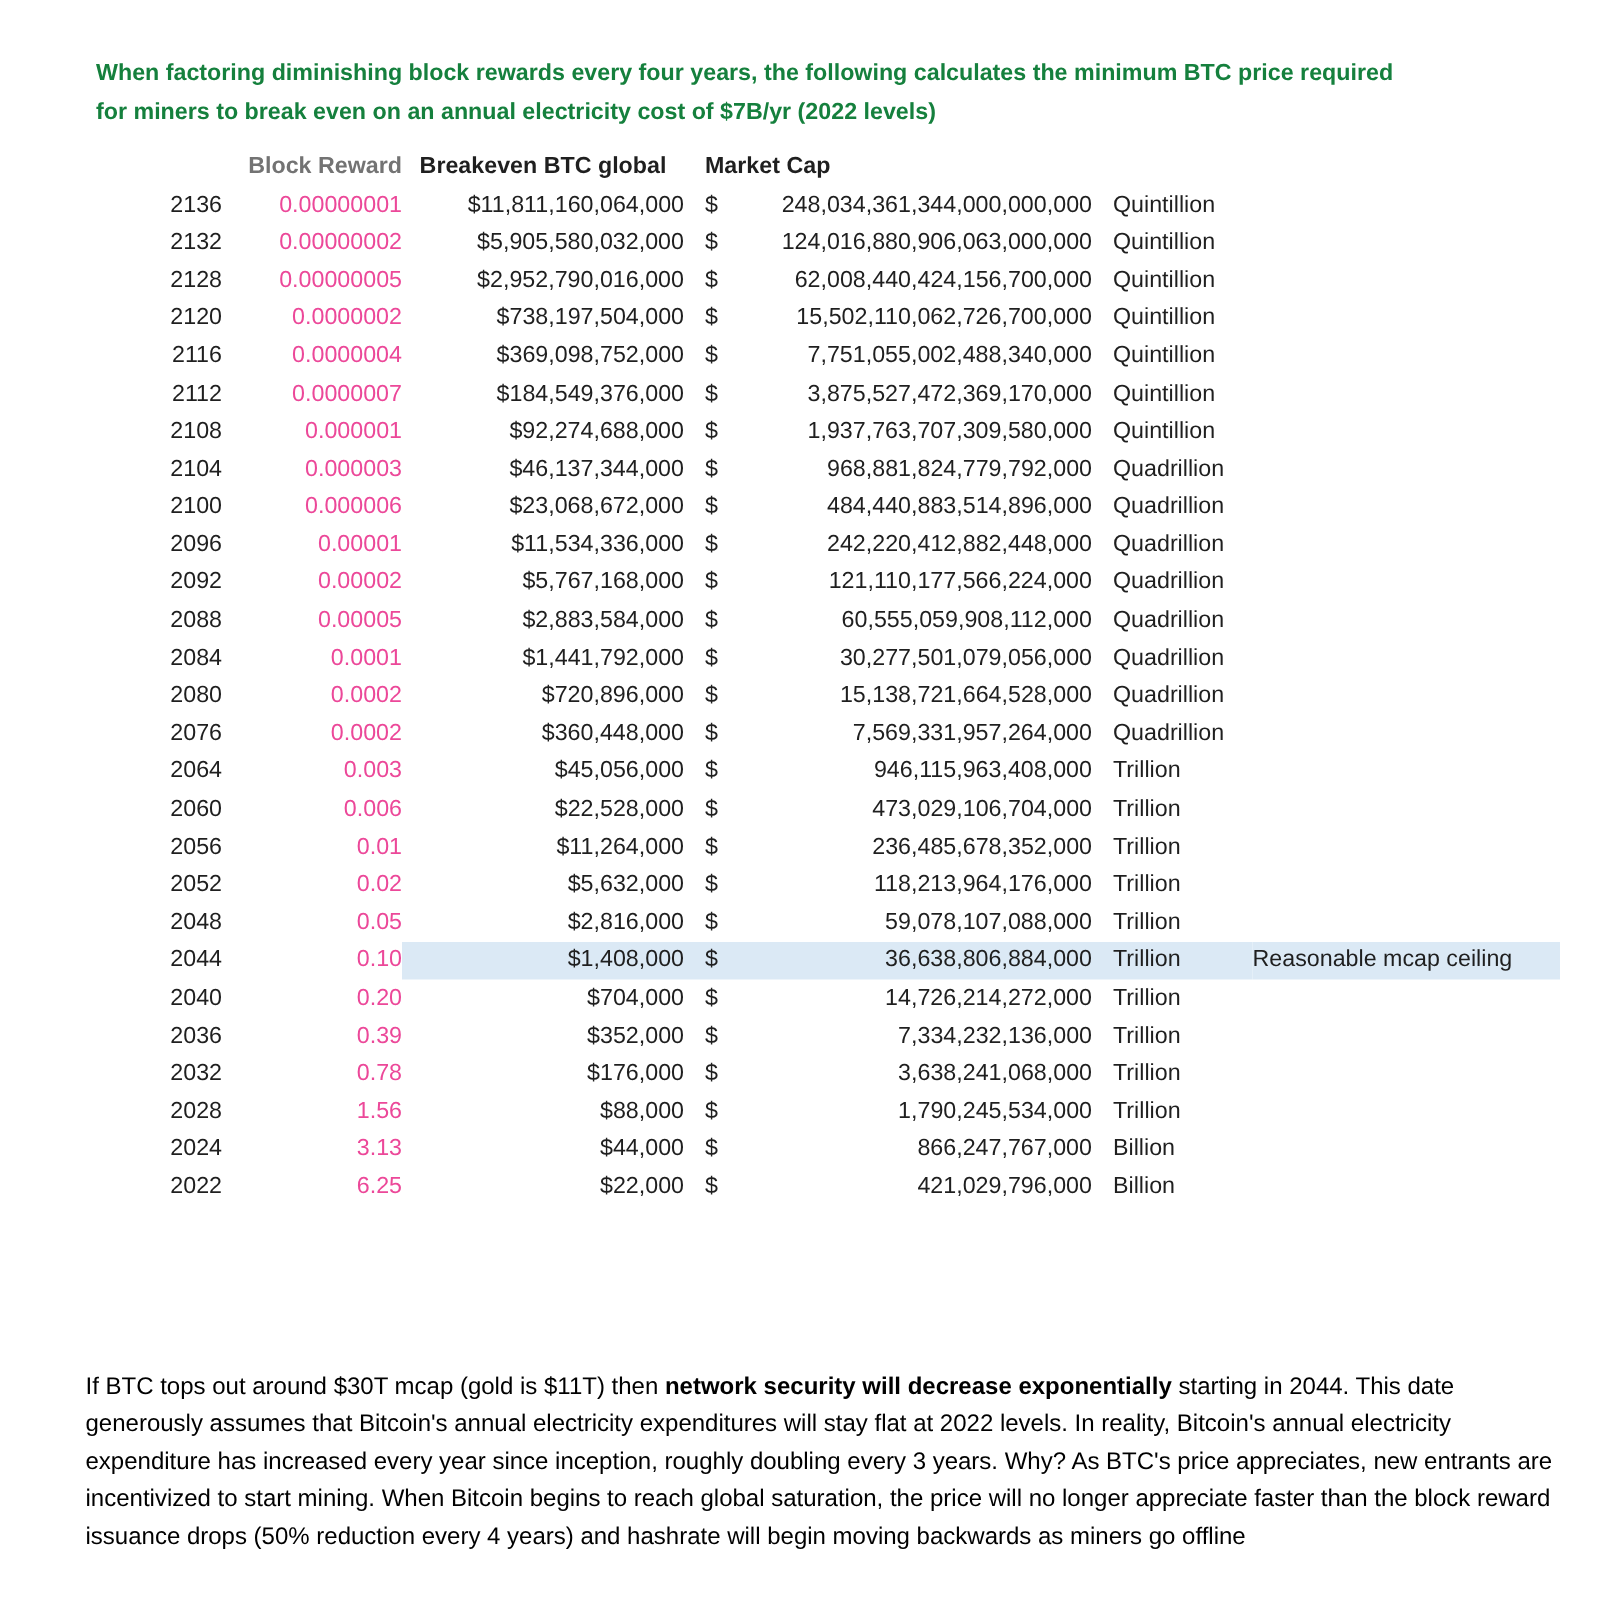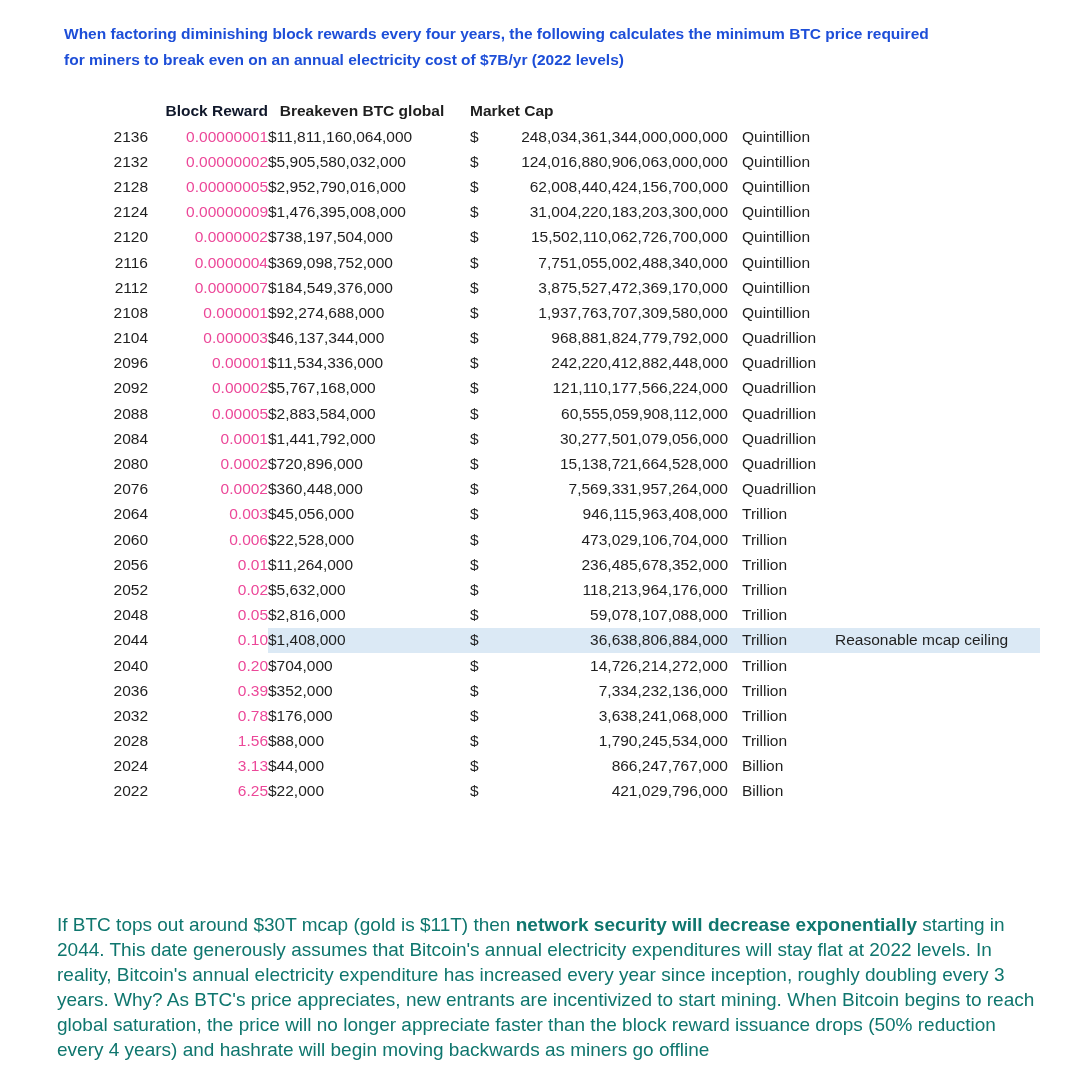--- a/index.html
+++ b/index.html
@@ -4,49 +4,49 @@
 <style>
   * { box-sizing: border-box; margin: 0; padding: 0; }
   html, body { background: #ffffff; }
   body {
     width: 1080px; height: 1072px;
     position: relative; overflow: hidden;
     font-family: "Liberation Sans", sans-serif;
     color: #1f1f1f;
   }
   .intro {
-    position: absolute; left: 64px; top: 21px;
+    position: absolute; left: 64px; top: 36px;
     font-weight: 700; font-size: 15.5px; line-height: 25.5px;
-    color: #1d4ed8;
+    color: #15803d;
   }
   .intro span { display: block; white-space: nowrap; }
 
   .tablewrap { position: absolute; left: 88px; top: 98px; }
   table { border-collapse: collapse; font-size: 15.5px; table-layout: fixed; }
   th, td { padding: 0; white-space: nowrap; overflow: visible; }
   thead th { height: 26px; font-weight: 700; vertical-align: middle; }
   tbody td { height: 25.2px; vertical-align: middle; }
 
   .c-year   { width: 60px;  text-align: right; }
   .c-reward { width: 120px; text-align: right; color: #ec4899; }
-  th.c-reward { color: #0f172a; }
-  .c-price  { width: 188px; }
+  th.c-reward { color: #737373; }
+  .c-price  { width: 188px; text-align: right; }
   th.c-price { text-align: center; }
   .c-dollar { width: 30px;  text-align: left; padding-left: 14px; }
   th.c-mcaphead { text-align: left; padding-left: 14px; }
   .c-mcap   { width: 242px; text-align: right; }
   .c-unit   { width: 107px; text-align: left; padding-left: 14px; }
   .c-note   { width: 205px; text-align: left; }
 
   tr.hl .c-price, tr.hl .c-dollar, tr.hl .c-mcap,
   tr.hl .c-unit,  tr.hl .c-note { background: #dbe9f5; }
 
   .outro {
     position: absolute; left: 57px; top: 912px; width: 990px;
-    font-size: 19px; line-height: 25px; color: #0f766e;
+    font-size: 16px; line-height: 25px; color: #000000;
   }
   .outro strong { font-weight: 700; }
 </style>
 </head>
 <body>
 
 <p class="intro">
   <span>When factoring diminishing block rewards every four years, the following calculates the minimum BTC price required</span>
   <span>for miners to break even on an annual electricity cost of $7B/yr (2022 levels)</span>
 </p>
@@ -85,29 +85,20 @@
         <tr>
           <td class="c-year">2128</td>
           <td class="c-reward">0.00000005</td>
           <td class="c-price">$2,952,790,016,000</td>
           <td class="c-dollar">$</td>
           <td class="c-mcap">62,008,440,424,156,700,000</td>
           <td class="c-unit">Quintillion</td>
           <td class="c-note"></td>
         </tr>
         <tr>
-          <td class="c-year">2124</td>
-          <td class="c-reward">0.00000009</td>
-          <td class="c-price">$1,476,395,008,000</td>
-          <td class="c-dollar">$</td>
-          <td class="c-mcap">31,004,220,183,203,300,000</td>
-          <td class="c-unit">Quintillion</td>
-          <td class="c-note"></td>
-        </tr>
-        <tr>
           <td class="c-year">2120</td>
           <td class="c-reward">0.0000002</td>
           <td class="c-price">$738,197,504,000</td>
           <td class="c-dollar">$</td>
           <td class="c-mcap">15,502,110,062,726,700,000</td>
           <td class="c-unit">Quintillion</td>
           <td class="c-note"></td>
         </tr>
         <tr>
           <td class="c-year">2116</td>
@@ -135,20 +126,29 @@
           <td class="c-mcap">1,937,763,707,309,580,000</td>
           <td class="c-unit">Quintillion</td>
           <td class="c-note"></td>
         </tr>
         <tr>
           <td class="c-year">2104</td>
           <td class="c-reward">0.000003</td>
           <td class="c-price">$46,137,344,000</td>
           <td class="c-dollar">$</td>
           <td class="c-mcap">968,881,824,779,792,000</td>
+          <td class="c-unit">Quadrillion</td>
+          <td class="c-note"></td>
+        </tr>
+        <tr>
+          <td class="c-year">2100</td>
+          <td class="c-reward">0.000006</td>
+          <td class="c-price">$23,068,672,000</td>
+          <td class="c-dollar">$</td>
+          <td class="c-mcap">484,440,883,514,896,000</td>
           <td class="c-unit">Quadrillion</td>
           <td class="c-note"></td>
         </tr>
         <tr>
           <td class="c-year">2096</td>
           <td class="c-reward">0.00001</td>
           <td class="c-price">$11,534,336,000</td>
           <td class="c-dollar">$</td>
           <td class="c-mcap">242,220,412,882,448,000</td>
           <td class="c-unit">Quadrillion</td>

